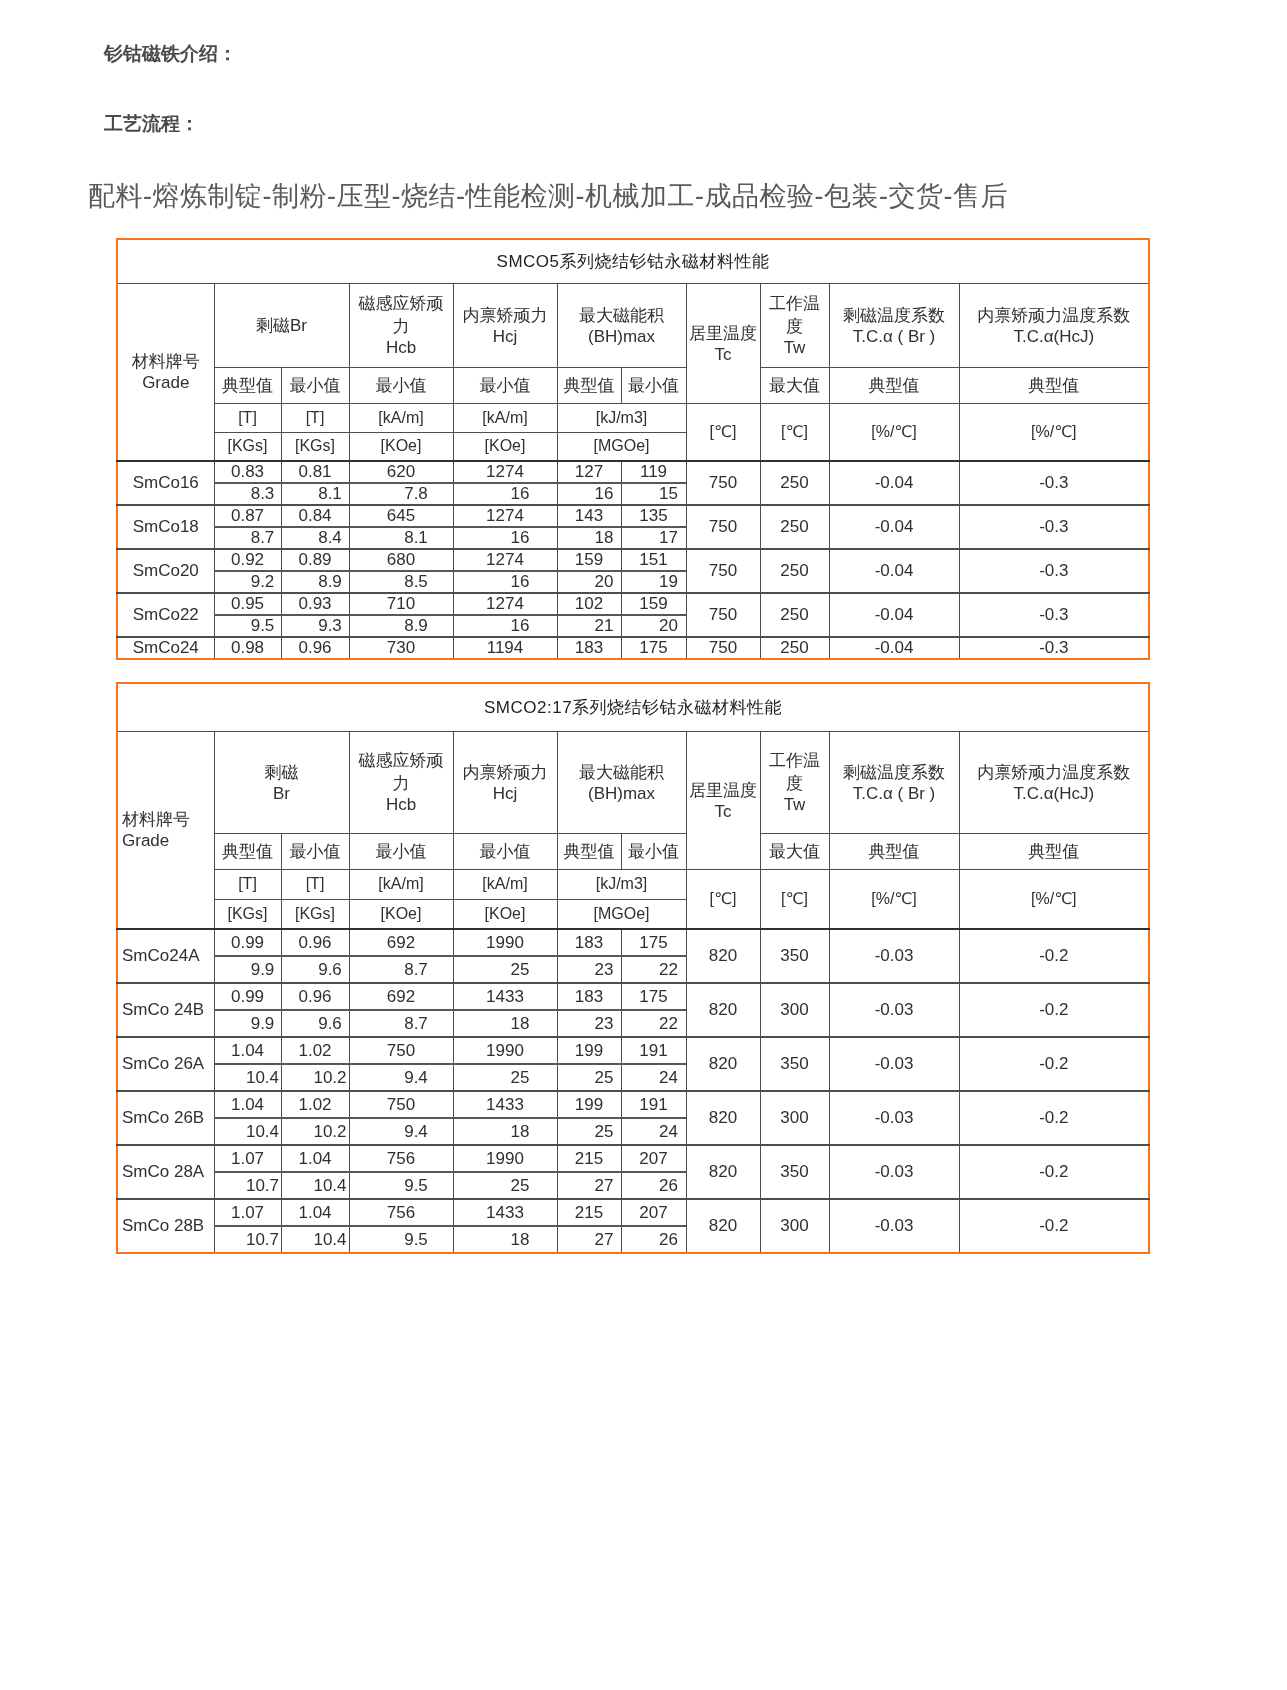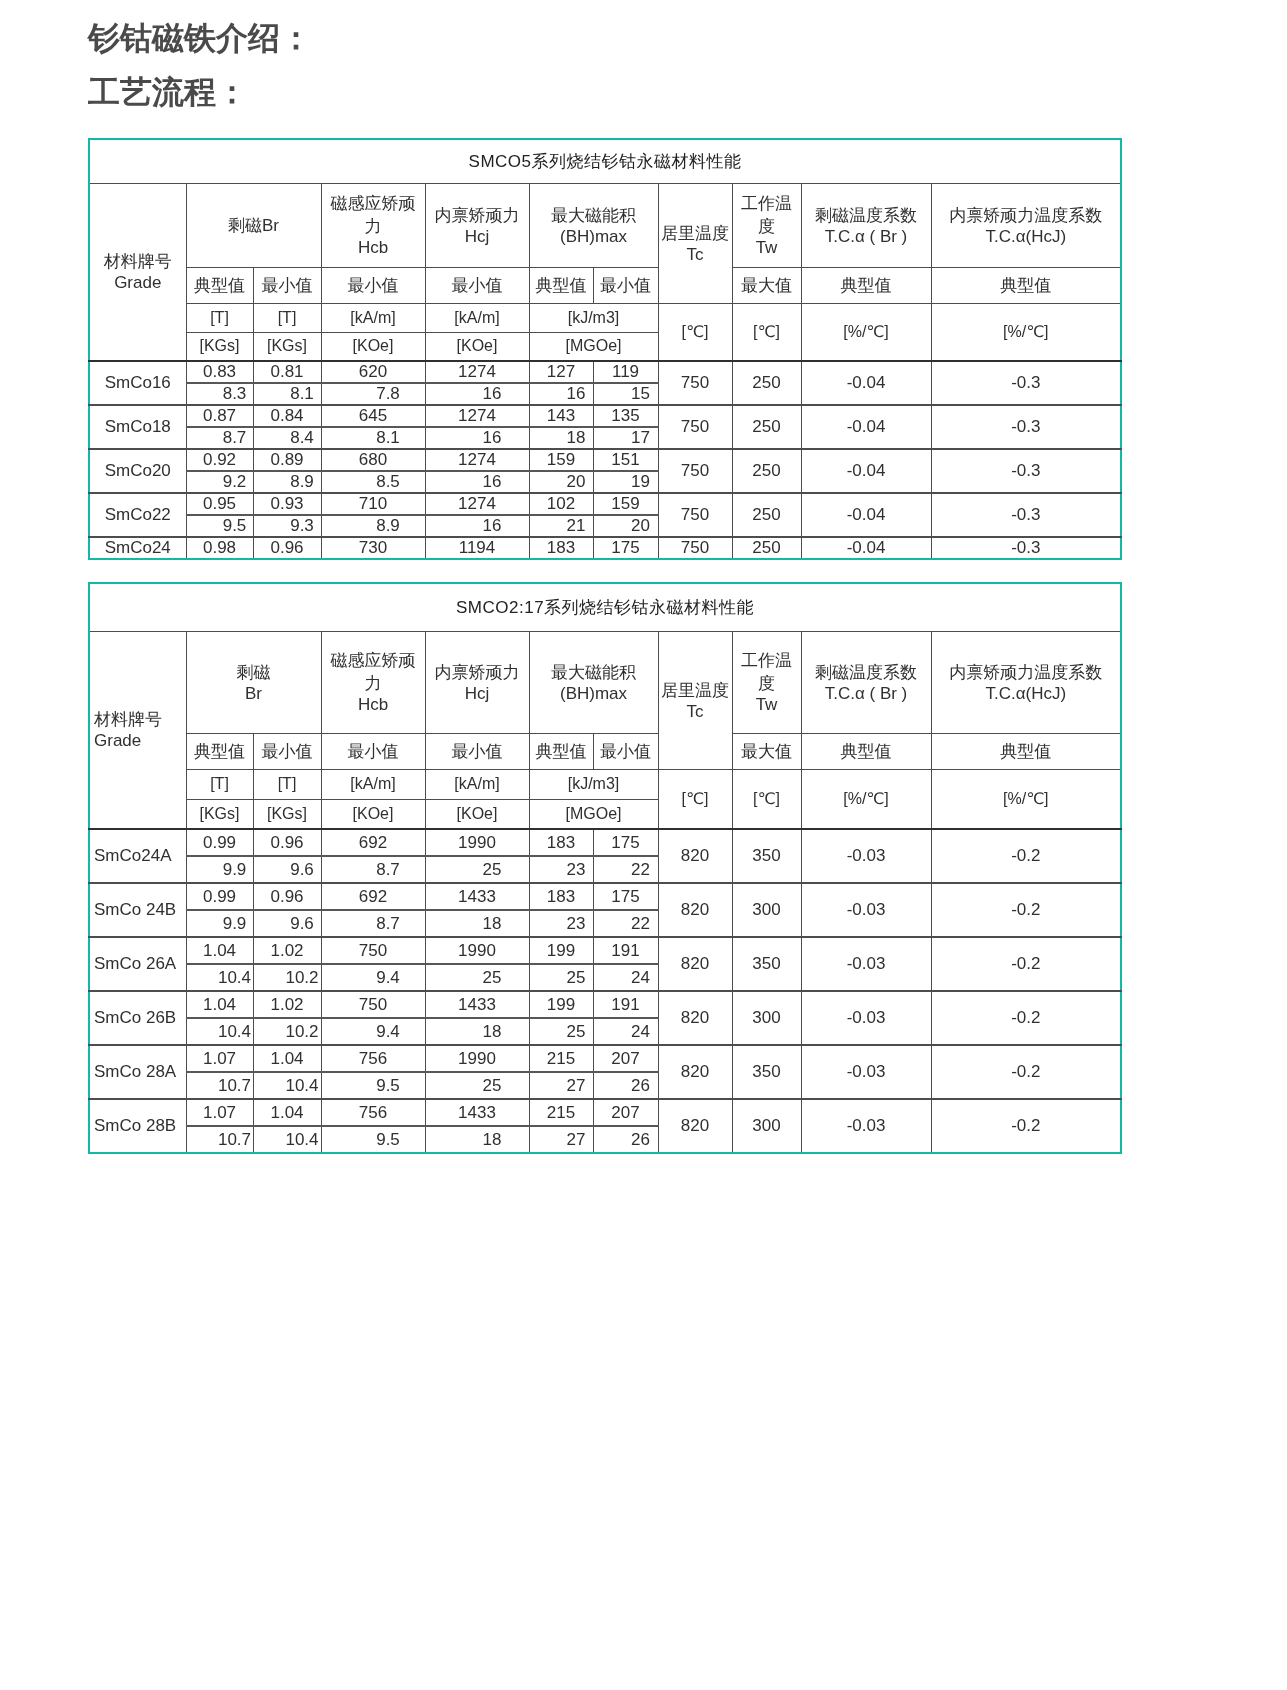--- a/index.html
+++ b/index.html
@@ -3,37 +3,38 @@
 <meta charset="utf-8">
 <style>
   html,body{margin:0;padding:0;background:#ffffff;}
   body{
     width:1287px;height:1690px;overflow:hidden;
     font-family:"Liberation Sans","DejaVu Sans",sans-serif;
     color:#565656;
   }
   .page{padding:14px 86px 0 88px;}
   .h-bold{
-    font-size:32px;font-weight:bold;color:#4a4a4a;
-    line-height:48px;margin:0;
+    font-size:19px;font-weight:bold;color:#4a4a4a;
+    line-height:48px;margin:16px;
   }
   .para{
     font-size:27px;color:#5a5a5a;line-height:72px;margin:0;
     text-align:justify;letter-spacing:0.5px;
   }
   .para.indent{text-indent:2.2em;}
   .flow-line{
     font-size:27px;color:#5a5a5a;line-height:52px;margin:2px 0 0 0;
     letter-spacing:0.5px;white-space:nowrap;
   }
 
   table.perf{
     border-collapse:collapse;table-layout:fixed;width:1032px;
     color:#303030;background:#fff;
-    border:2px solid #14b8a6;
+    border:2px solid #f97316;
+    margin-left:28px;
   }
   table.perf.t1{margin-top:16px;}
   table.perf.t2{margin-top:22px;}
   table.perf th,table.perf td{
     border:1px solid #4d4d4d;
     text-align:center;vertical-align:middle;
     font-weight:normal;
     font-size:17px;
     padding:0 1px;
     overflow:hidden;
@@ -59,20 +60,21 @@
   th.grade-head{font-size:17px;}
   tr.urow td{font-size:16px;}
 </style>
 </head>
 <body>
 
 <div class="page">
 
   <p class="h-bold">钐钴磁铁介绍：</p>
   <p class="h-bold" style="line-height:60px;">工艺流程：</p>
+  <p class="flow-line">配料-熔炼制锭-制粉-压型-烧结-性能检测-机械加工-成品检验-包装-交货-售后</p>
 
   <table class="perf t1">
     <colgroup>
       <col style="width:97px">
         <col style="width:67px">
         <col style="width:68px">
       <col style="width:104px">
         <col style="width:104px">
         <col style="width:64px">
       <col style="width:65px">

